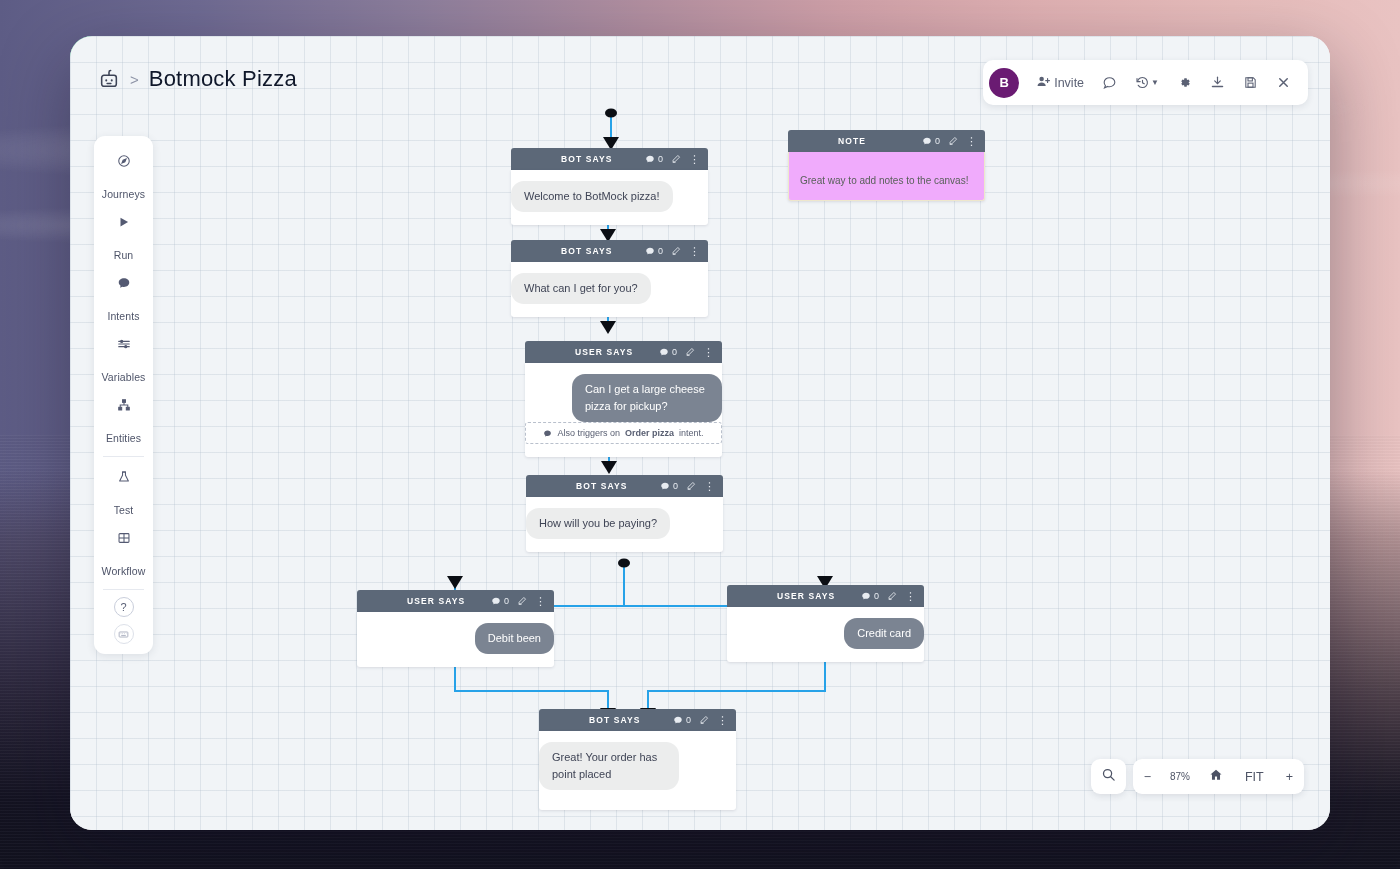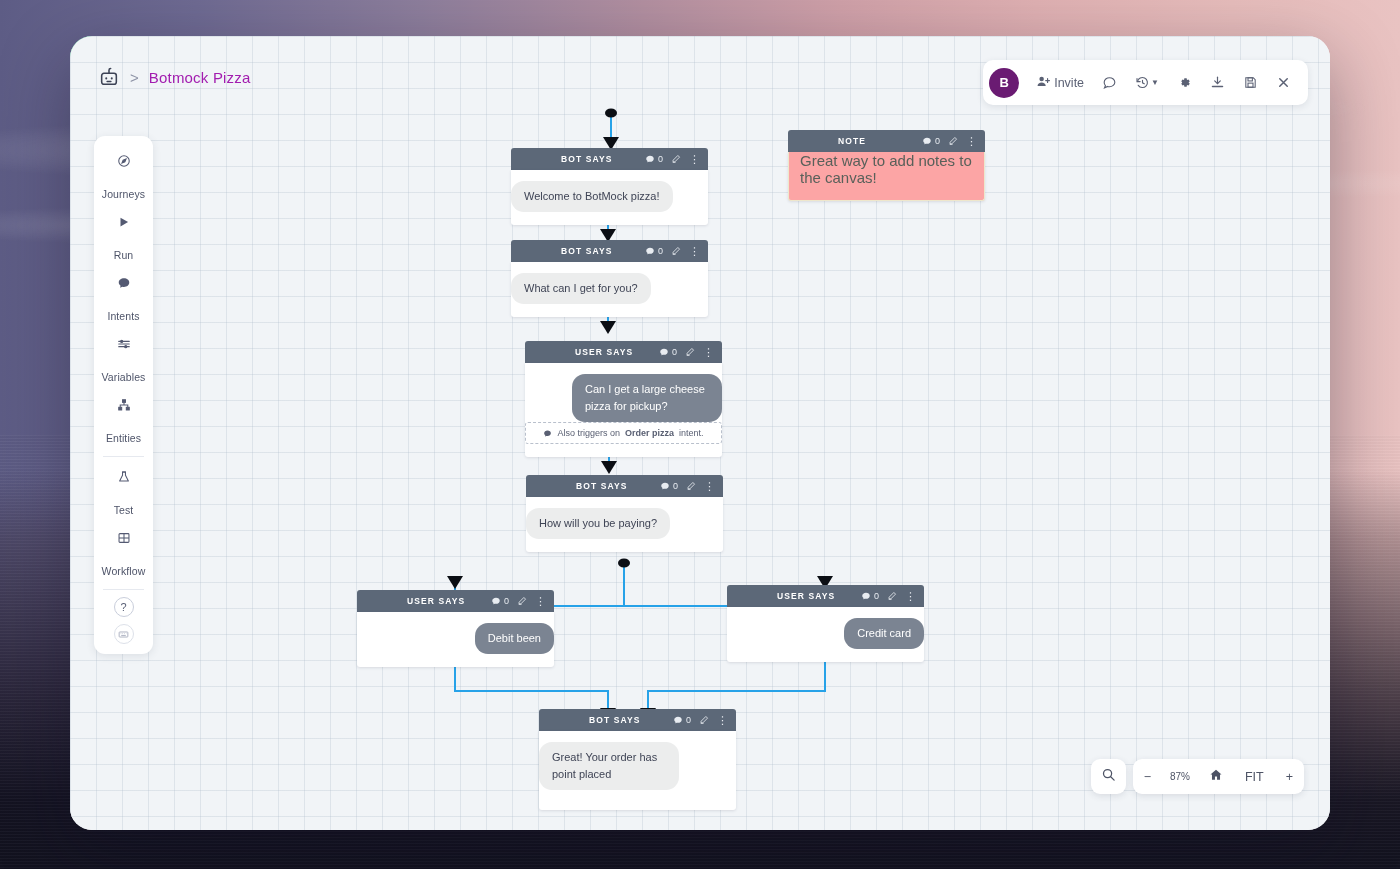--- a/index.html
+++ b/index.html
@@ -57,21 +57,21 @@
   }
 
   
   #breadcrumb {
     position: absolute; left: 28px; top: 30px;
     display: flex; align-items: center; gap: 10px;
     z-index: 8;
   }
   #breadcrumb .robot { width: 22px; height: 22px; color: #3d4356; }
   #breadcrumb .sep { color: #8d93a6; font-size: 15px; }
-  #breadcrumb .title { color: #a21caf; font-size: 15px; letter-spacing: .2px; text-align: right; }
+  #breadcrumb .title { color: #0f172a; font-size: 22px; letter-spacing: .2px; text-align: right; }
 
   
   #toolbar {
     position: absolute; right: 22px; top: 24px;
     height: 45px; display: flex; align-items: center;
     background: #ffffff; border-radius: 10px;
     padding: 0 10px 0 6px; gap: 4px; z-index: 9;
     box-shadow: 0 2px 7px rgba(40,50,70,0.10);
   }
   #toolbar .avatar {
@@ -162,22 +162,22 @@
   }
   .start-btn {
     width: 19px; height: 15px; margin-right: 3px;
     background: #fff; border-radius: 2px; color: #2a2f3d;
     display: flex; align-items: center; justify-content: center; cursor: pointer;
   }
   .start-btn svg { width: 9px; height: 9px; }
 
   
   #node-note .node-body {
-    background: #fca5a5; border: 1px solid #eee7cc; border-top: none;
-    font-size: 15px; color: #59605a; padding: 0 11px 14px;
+    background: #f0abfc; border: 1px solid #eee7cc; border-top: none;
+    font-size: 10px; color: #59605a; padding: 23px 11px 14px;
   }
 
   
   #edges { position: absolute; inset: 0; z-index: 3; pointer-events: none; }
   .edge { fill: none; stroke: #27a2e8; stroke-width: 2; }
   .cap { fill: #0b0e14; }
 
   
   #zoom-bar {
     position: absolute; right: 26px; bottom: 36px;

